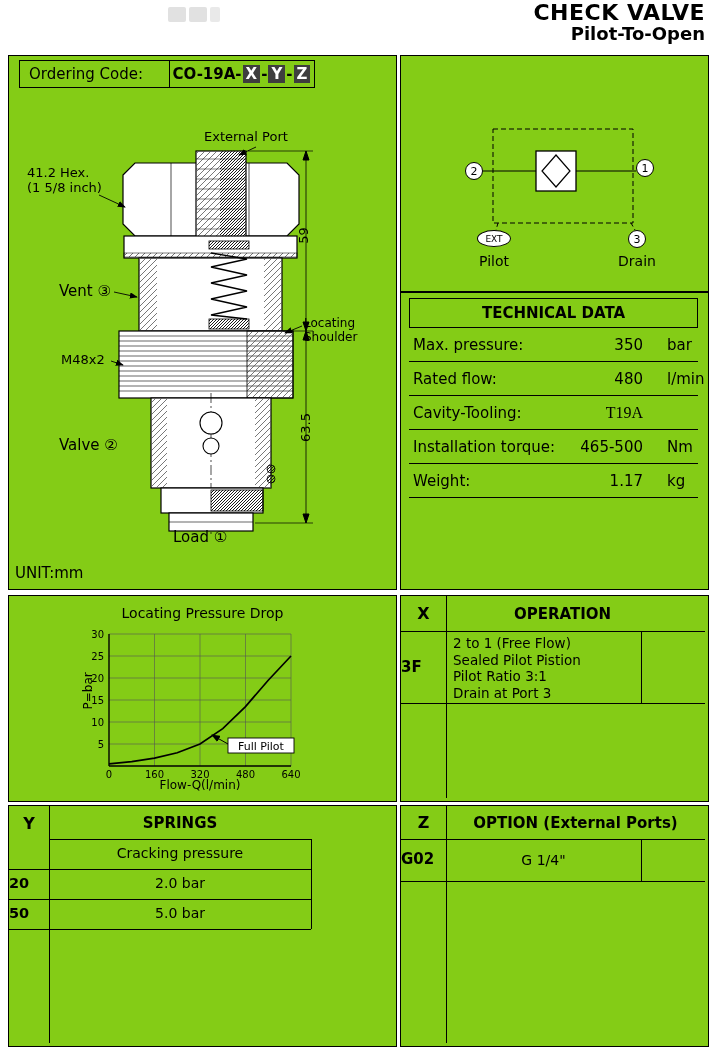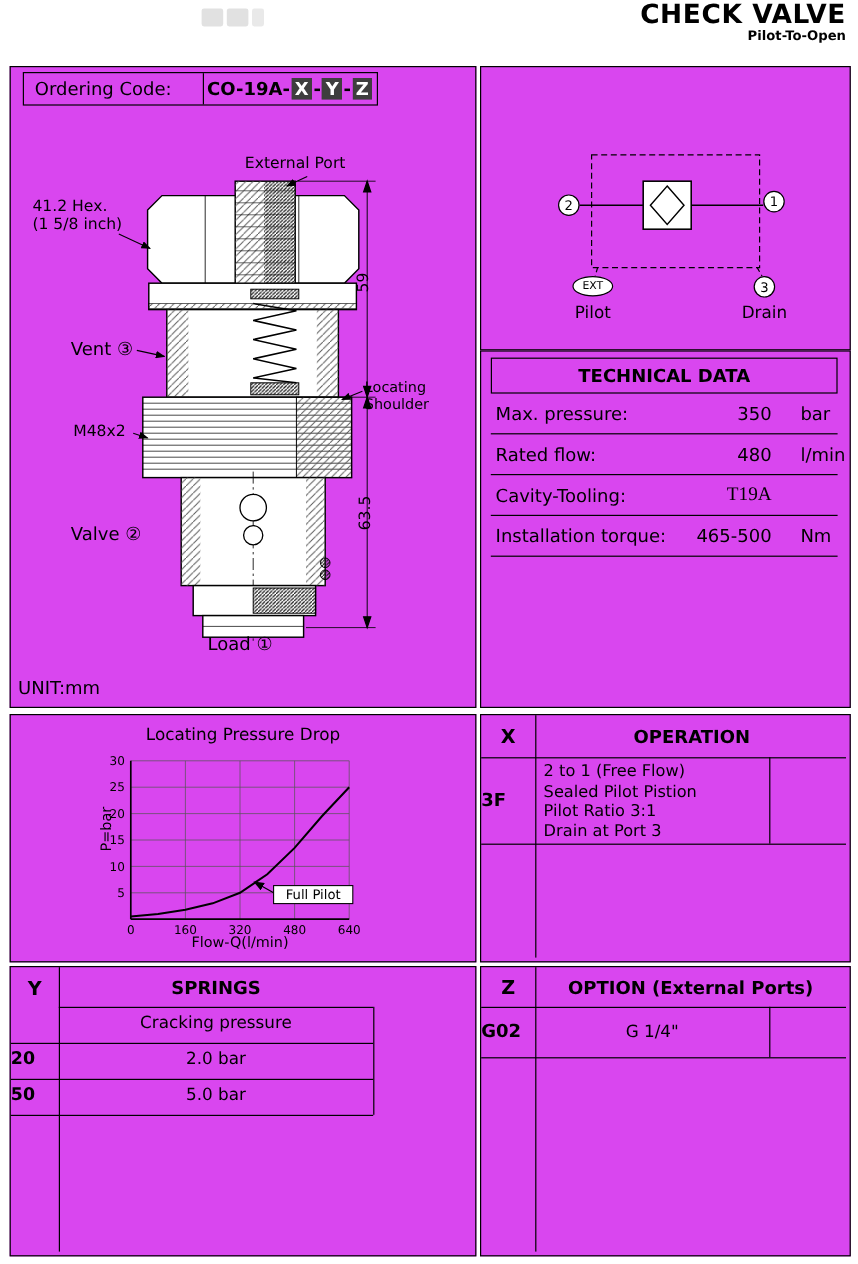--- a/index.html
+++ b/index.html
@@ -1,25 +1,25 @@
 <!DOCTYPE html>
 <html><head>
 <meta charset="utf-8">
 <style>
   html,body{margin:0;padding:0;background:#fff;}
   body{font-family:"DejaVu Sans","Liberation Sans",sans-serif;color:#000;}
   .page{position:relative;width:715px;height:1053px;background:#fff;overflow:hidden;}
-  .box{position:absolute;border:1.5px solid #000;background:#d946ef;}
+  .box{position:absolute;border:1.5px solid #000;background:#84cc16;}
   .abs{position:absolute;}
   .lbl{position:absolute;font-size:13px;white-space:nowrap;line-height:1.15;}
   .hline{position:absolute;height:1px;background:#000;}
   .vline{position:absolute;width:1px;background:#000;}
   .hdr{position:absolute;top:1px;right:10px;text-align:right;}
   .h-title{font-size:22px;font-weight:bold;letter-spacing:.5px;line-height:1.05;}
-  .h-sub{font-size:11px;font-weight:bold;line-height:1.15;}
+  .h-sub{font-size:18px;font-weight:bold;line-height:1.15;}
   .watermark{position:absolute;left:168px;top:7px;display:flex;gap:3px;opacity:.45;}
   .watermark i{display:block;width:18px;height:15px;background:#bdbdbd;border-radius:2px;}
   .watermark i:last-child{width:10px;background:#cfcfcf;}
   .ord{position:absolute;left:10px;top:4px;width:294px;height:26px;border:1px solid #000;display:flex;}
   .ord-label{width:140px;border-right:1px solid #000;display:flex;align-items:center;padding-left:9px;font-size:15px;}
   .ord-code{flex:1;display:flex;align-items:center;justify-content:center;font-size:15px;font-weight:bold;}
   .cb{background:#3e3e3e;color:#fff;padding:0 3px;margin:0 1px;font-weight:bold;}
   .dsvg{position:absolute;left:2px;top:37px;width:385px;height:470px;}
   .rot{transform:rotate(-90deg);text-align:center;}
   .circ{position:absolute;border:1.3px solid #000;border-radius:50%;display:flex;align-items:center;justify-content:center;font-size:11px;background:#fff;box-sizing:border-box;}
@@ -234,20 +234,25 @@
       </div>
       <div class="td-row">
         <span class="tl">Cavity-Tooling:</span>
         <span class="tv serif">T19A</span>
         <span class="tu"></span>
       </div>
       <div class="td-row">
         <span class="tl">Installation torque:</span>
         <span class="tv">465-500</span>
         <span class="tu">Nm</span>
+      </div>
+      <div class="td-row">
+        <span class="tl">Weight:</span>
+        <span class="tv">1.17</span>
+        <span class="tu">kg</span>
       </div>
     </div>
   </div>
 
   <div class="box" style="left:8px;top:595px;width:387px;height:205px;">
     <div class="chart-title">Locating Pressure Drop</div>
     <svg id="chart-svg" class="abs" style="left:0;top:0;" width="384" height="202" viewBox="0 0 384 202">
       <text x="100" y="182" text-anchor="middle" class="tick">0</text>
         <line x1="145.5" y1="38" x2="145.5" y2="170" class="grid"></line>
         <text x="145.5" y="182" text-anchor="middle" class="tick">160</text>
@@ -286,21 +291,21 @@
     <div class="lbl rot" style="left:50px;top:88px;width:60px;font-size:12px;">P=bar</div>
     <div class="cell" style="left:100px;top:182px;width:182px;font-size:12px;">Flow-Q(l/min)</div>
   </div>
 
   <div class="box" style="left:400px;top:595px;width:307px;height:205px;">
     <div class="vline" style="left:45px;top:0;height:202px;"></div>
     <div class="hline" style="left:0;top:35px;width:304px;"></div>
     <div class="hline" style="left:0;top:107px;width:304px;"></div>
     <div class="vline" style="left:240px;top:35px;height:72px;"></div>
     <div class="colhead" style="left:0;top:8px;width:45px;">X</div>
-    <div class="ttl" style="left:46px;top:9px;width:259px;">OPERATION</div>
+    <div class="ttl" style="left:32px;top:9px;width:259px;">OPERATION</div>
     <div class="cellb" style="left:0;top:62px;width:45px;font-size:15px;">3F</div>
     <div class="oplines">
       <div>2 to 1 (Free Flow)</div>
       <div>Sealed Pilot Pistion</div>
       <div>Pilot Ratio 3:1</div>
       <div>Drain at Port 3</div>
     </div>
   </div>
 
   <div class="box" style="left:8px;top:805px;width:387px;height:240px;">

